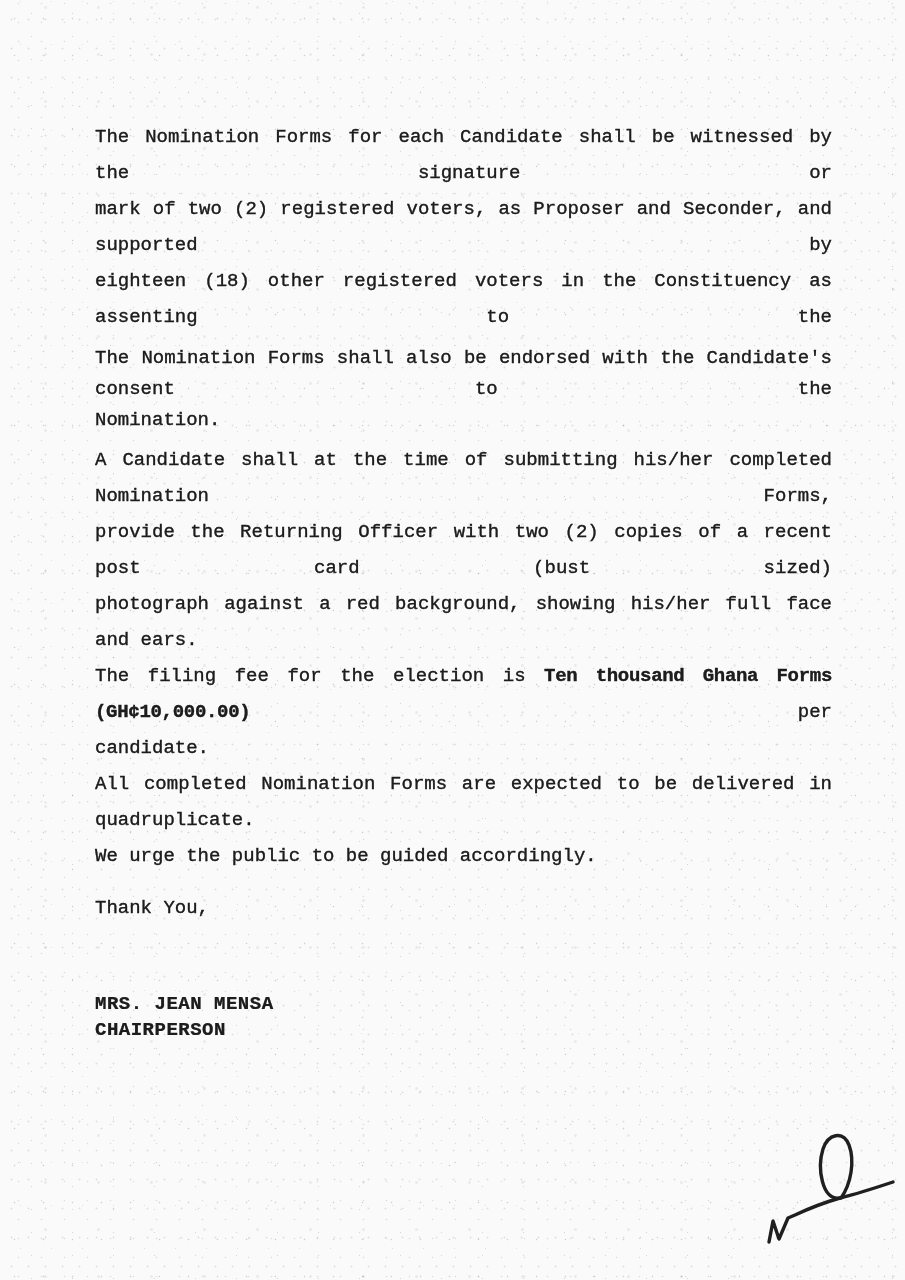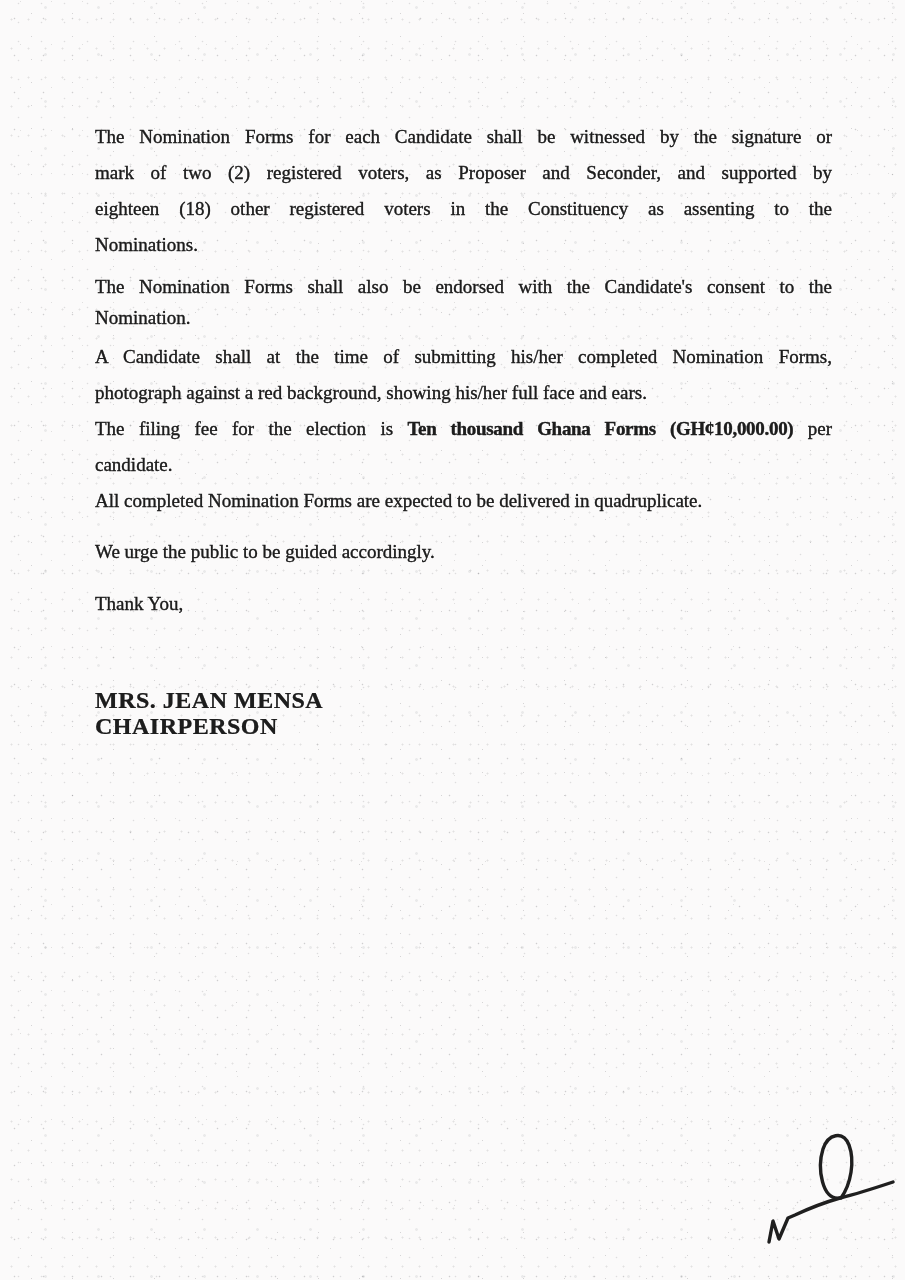--- a/index.html
+++ b/index.html
@@ -12,50 +12,50 @@
     overflow: hidden;
     
     background:
       radial-gradient(circle, rgba(50,50,55,0.22) 0.6px, rgba(50,50,55,0) 1.1px) 0 0 / 29px 37px,
       radial-gradient(circle, rgba(70,70,75,0.16) 0.6px, rgba(70,70,75,0) 1.1px) 7px 13px / 23px 19px,
       radial-gradient(circle, rgba(60,60,60,0.13) 0.7px, rgba(60,60,60,0) 1.3px) 3px 5px / 17px 29px,
       radial-gradient(circle, rgba(40,40,45,0.18) 0.5px, rgba(40,40,45,0) 1.0px) 11px 2px / 41px 23px,
       radial-gradient(circle, rgba(90,90,95,0.10) 1.0px, rgba(90,90,95,0) 1.7px) 19px 31px / 53px 47px,
       radial-gradient(circle, rgba(55,55,60,0.14) 0.5px, rgba(55,55,60,0) 1.0px) 5px 23px / 31px 43px,
       #fbfafa;
-    font-family: Liberation Serif, serif;
+    font-family: Liberation Mono, monospace;
     color: #1d1d1d;
   }
 
   .letter-body {
     position: absolute;
     left: 95px;
     top: 119px;
     width: 737px;
     font-size: 19px;
     line-height: 36px;
     -webkit-text-stroke: 0.3px #1d1d1d;
     text-shadow: 0 0 0.5px rgba(29,29,29,0.40);
   }
 
   p.para { margin: 0; padding: 0; text-align: justify; }
   p.tight { line-height: 31px; margin-top: 8px; }
   p.mt6  { margin-top: 6px; }
-  p.mt15 { margin-top: 15px; }
+  p.mt15 { }
   p.mt16 { margin-top: 16px; }
 
   .line  { display: block; }
   .jfull { text-align-last: justify; }
 
   strong { font-weight: bold; letter-spacing: -0.3px; }
 
   .signatory {
     margin-top: 65px;
     font-weight: bold;
-    font-size: 24px;
+    font-size: 19px;
     line-height: 26px;
     letter-spacing: 0.5px;
     -webkit-text-stroke: 0.2px #151515;
   }
 
   .pen-mark {
     position: absolute;
     left: 742px;
     top: 1108px;
     width: 170px;
@@ -73,30 +73,30 @@
 <body>
 
 <div class="page">
 
   <main class="letter-body">
 
     <p class="para">
         <span class="line jfull">The Nomination Forms for each Candidate shall be witnessed by the signature or</span>
         <span class="line jfull">mark of two (2) registered voters, as Proposer and Seconder, and supported by</span>
         <span class="line jfull">eighteen (18) other registered voters in the Constituency as assenting to the</span>
-        <span class="line">Nominations.</span>
       </p>
 
     <p class="para tight">
         <span class="line jfull">The Nomination Forms shall also be endorsed with the Candidate's consent to the</span>
         <span class="line">Nomination.</span>
       </p>
 
     <p class="para mt6">
         <span class="line jfull">A Candidate shall at the time of submitting his/her completed Nomination Forms,</span>
+        <span class="line jfull">provide the Returning Officer with two (2) copies of a recent post card (bust sized)</span>
         <span class="line">photograph against a red background, showing his/her full face and ears.</span>
       </p>
 
     <p class="para">
       <span class="line jfull"><span>The filing fee for the election is </span><strong>Ten thousand Ghana Forms (GH¢10,000.00)</strong><span> per</span></span>
       <span class="line">candidate.</span>
     </p>
 
     <p class="para">All completed Nomination Forms are expected to be delivered in quadruplicate.</p>
 

